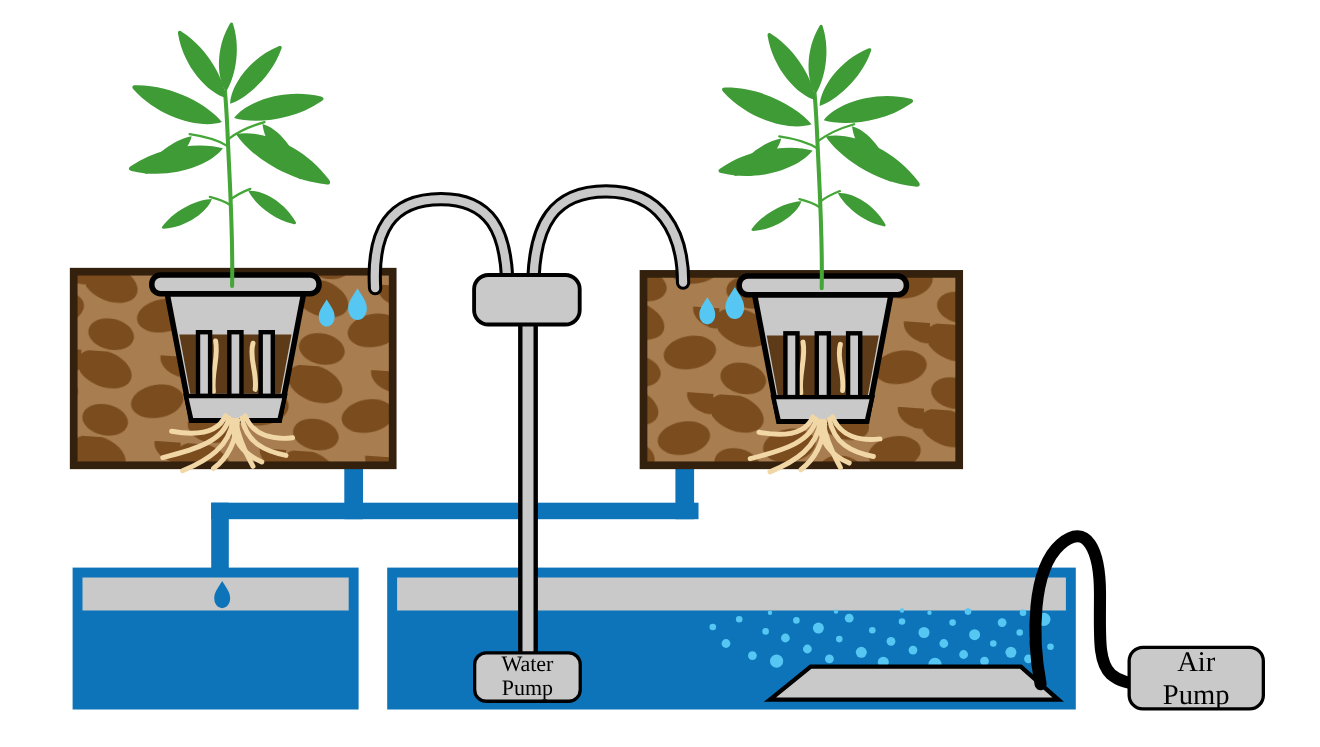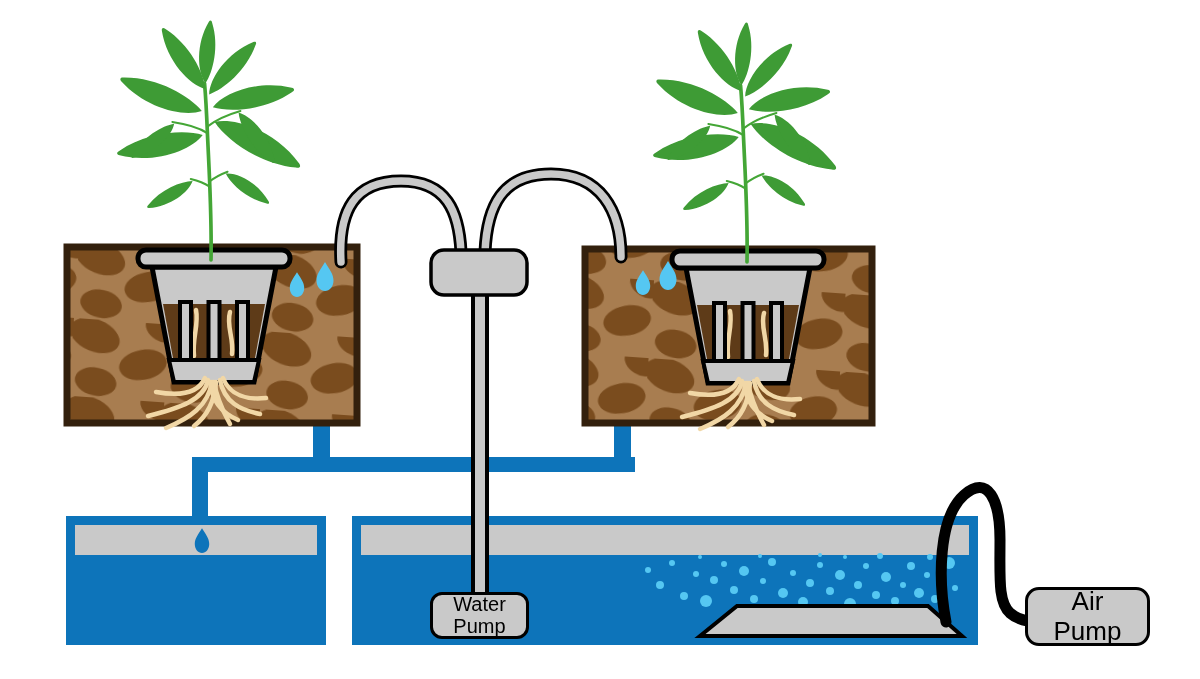--- a/index.html
+++ b/index.html
@@ -1,19 +1,19 @@
 <!DOCTYPE html>
 <html style="--water-blue: #0D74BA; --bubble-blue: #55C7F2; --tube-gray: #C9C9C9; --outline-black: #000000; --medium-brown: #A87D50; --pebble-brown: #7A4C1E; --slat-gap-brown: #5E3B18; --container-border: #33200D; --leaf-green: #3E9B35; --stem-green: #44A636; --root-tan: #F1D7A6;"><head>
 <meta charset="utf-8">
 <title>Diagram</title>
 <style>
   html,body { margin:0; padding:0; background:#fff; }
   .canvas {
     position:relative; width:1200px; height:679px; background:#fff;
-    overflow:hidden; font-family:Liberation Sans, sans-serif;
+    overflow:hidden; font-family:Liberation Serif, serif;
   }
   svg.scene { position:absolute; left:0; top:0; }
   .label {
     position:absolute; display:flex; align-items:center; justify-content:center;
     text-align:center; white-space:pre-line; color:#000; box-sizing:border-box;
   }
   .label.boxed { background:var(--tube-gray); border:3px solid var(--outline-black); }
   #water-pump-label { left:430px; top:592px; width:99px; height:47px; border-radius:12px; font-size:20px; line-height:1.08; }
   #air-pump-label   { left:1025px; top:587px; width:125px; height:59px; border-radius:14px; font-size:26px; line-height:1.12; }
   #air-stone-label  { left:737px; top:606px; width:192px; height:30px; font-size:23px; }

